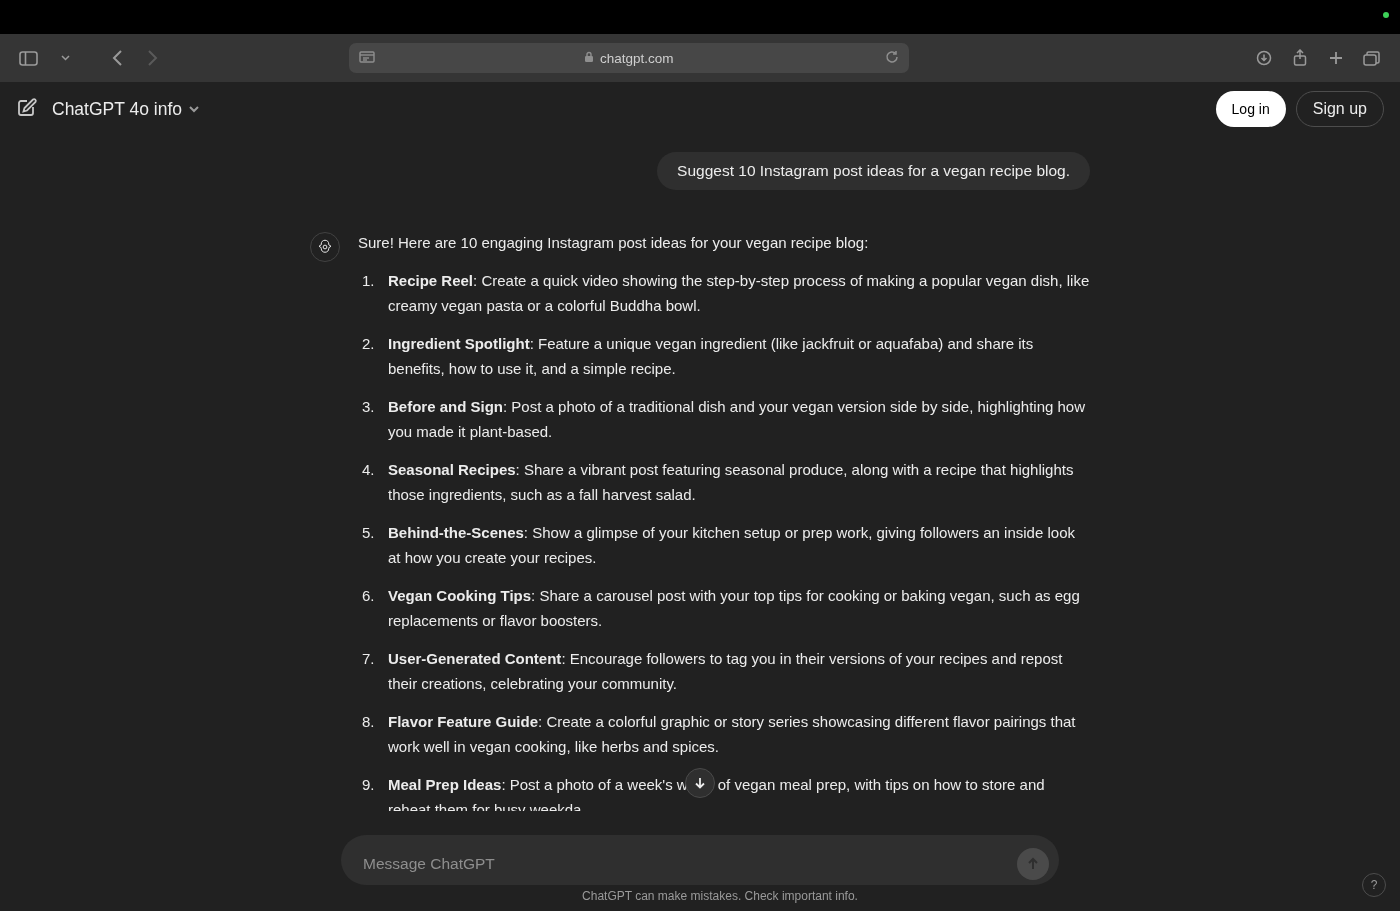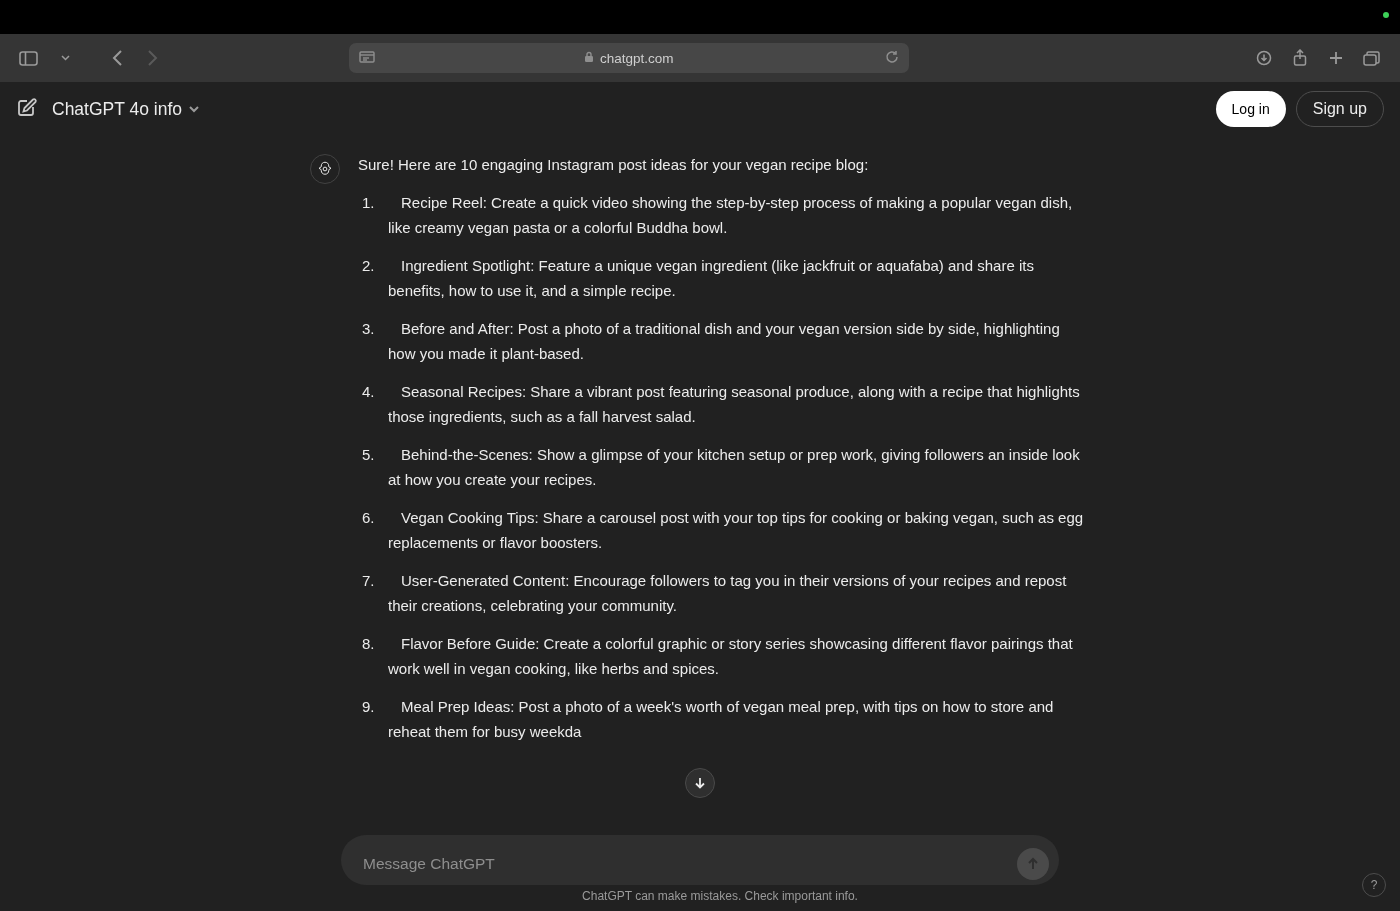--- a/index.html
+++ b/index.html
@@ -208,21 +208,21 @@
       position: relative;
       padding-left: 30px;
       margin-bottom: 12px;
     }
     ol.ideas li::before {
       content: counter(idea) ".";
       position: absolute;
       left: 4px;
       top: 0;
     }
-    ol.ideas li .title { font-weight: 400; margin-left: 13px; }
+    ol.ideas li .title { font-weight: 700; }
     .scroll-down-btn {
       position: absolute;
       left: 50%;
       transform: translateX(-50%);
       bottom: 113px;
       width: 30px;
       height: 30px;
       border-radius: 50%;
       background: #2f2f2f;
       border: 1px solid #4a4a4a;
@@ -395,38 +395,39 @@
       </span>
     </div>
     <div class="auth-buttons">
       <button class="btn-login">Log in</button>
       <button class="btn-signup">Sign up</button>
     </div>
   </div>
 
   <div class="conversation">
     <div class="inner">
+      <div class="user-bubble">Suggest 10 Instagram post ideas for a vegan recipe blog.</div>
       <div class="assistant-row">
         <div class="assistant-avatar">
           <svg viewBox="0 0 24 24" fill="none" stroke="#ececec" stroke-width="1.3">
               <path d="M12 3c3 0 5 2 5 5v1l3 2-3 2v1c0 3-2 5-5 5s-5-2-5-5v-1l-3-2 3-2V8c0-3 2-5 5-5z"></path>
               <circle cx="12" cy="12" r="2.5"></circle>
             </svg>
         </div>
         <div class="assistant-body">
           <div class="intro">Sure! Here are 10 engaging Instagram post ideas for your vegan recipe blog:</div>
           <ol class="ideas" id="ideas-list">
               <li><span class="title">Recipe Reel</span><span>: Create a quick video showing the step-by-step process of making a popular vegan dish, like creamy vegan pasta or a colorful Buddha bowl.</span></li>
               <li><span class="title">Ingredient Spotlight</span><span>: Feature a unique vegan ingredient (like jackfruit or aquafaba) and share its benefits, how to use it, and a simple recipe.</span></li>
-              <li><span class="title">Before and After</span><span>: Post a photo of a traditional dish and your vegan version side by side, highlighting how you made it plant-based.</span></li>
+              <li><span class="title">Before and Sign</span><span>: Post a photo of a traditional dish and your vegan version side by side, highlighting how you made it plant-based.</span></li>
               <li><span class="title">Seasonal Recipes</span><span>: Share a vibrant post featuring seasonal produce, along with a recipe that highlights those ingredients, such as a fall harvest salad.</span></li>
               <li><span class="title">Behind-the-Scenes</span><span>: Show a glimpse of your kitchen setup or prep work, giving followers an inside look at how you create your recipes.</span></li>
               <li><span class="title">Vegan Cooking Tips</span><span>: Share a carousel post with your top tips for cooking or baking vegan, such as egg replacements or flavor boosters.</span></li>
               <li><span class="title">User-Generated Content</span><span>: Encourage followers to tag you in their versions of your recipes and repost their creations, celebrating your community.</span></li>
-              <li><span class="title">Flavor Before Guide</span><span>: Create a colorful graphic or story series showcasing different flavor pairings that work well in vegan cooking, like herbs and spices.</span></li>
+              <li><span class="title">Flavor Feature Guide</span><span>: Create a colorful graphic or story series showcasing different flavor pairings that work well in vegan cooking, like herbs and spices.</span></li>
               <li><span class="title">Meal Prep Ideas</span><span>: Post a photo of a week's worth of vegan meal prep, with tips on how to store and reheat them for busy weekda</span></li>
             </ol>
         </div>
       </div>
     </div>
   </div>
 
   <div class="scroll-down-btn">
     <svg width="14" height="14" viewBox="0 0 14 14" fill="none" stroke="currentColor" stroke-width="1.8">
         <path d="M7 2v9M3 7.5L7 11.5l4-4"></path>

